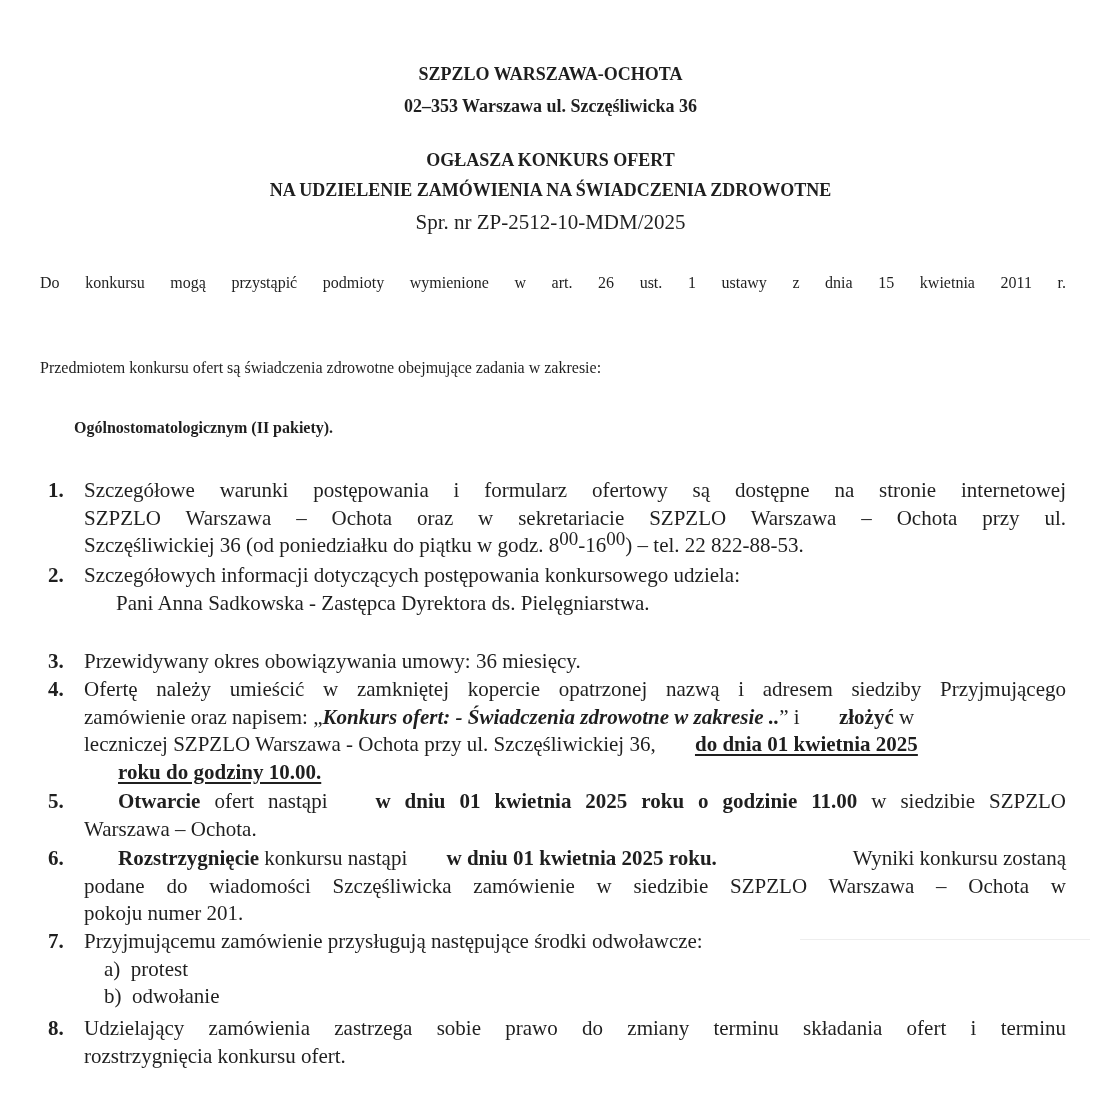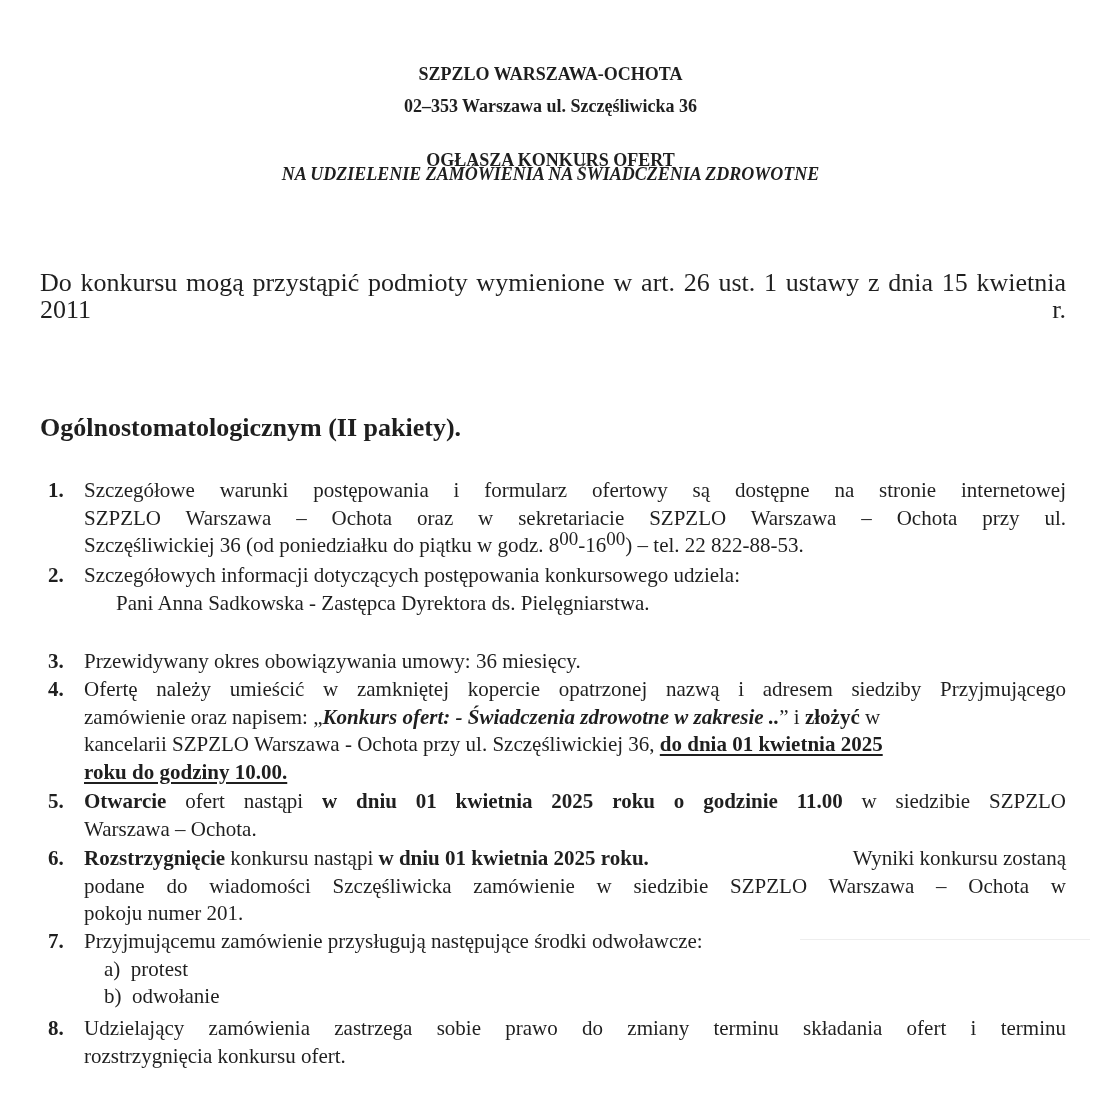--- a/index.html
+++ b/index.html
@@ -5,45 +5,47 @@
   html, body { margin: 0; padding: 0; background: #ffffff; }
   body {
     width: 1101px; height: 1117px; overflow: hidden; position: relative;
     font-family: "Liberation Serif", "DejaVu Serif", serif;
     color: #1f1f1f;
   }
   .page { position: absolute; left: 0; top: 0; width: 1101px; height: 1117px; }
   .center { position: absolute; left: 0; width: 1101px; text-align: center; }
   .hd { font-weight: bold; font-size: 18px; letter-spacing: 0; }
   .ref { font-size: 21px; }
-  .para { position: absolute; left: 40px; width: 1026px; font-size: 26px; line-height: 27px; }
-  .bold { font-weight: bold; }
+  .para { position: absolute; left: 40px; width: 1026px; font-size: 16px; line-height: 27px; }
+  .bold { font-weight: bold; margin-left: 34px; }
   .item { position: absolute; left: 40px; width: 1026px; font-size: 21px; line-height: 27.5px; }
   .num { position: absolute; left: 8px; top: 0; font-weight: bold; }
   .txt { position: absolute; left: 44px; width: 982px; }
   .line { display: block; white-space: nowrap; }
   .jline { display: block; text-align: justify; text-align-last: justify; }
   .bi { font-weight: bold; font-style: italic; }
   .u { text-decoration: underline; text-decoration-thickness: 2px; text-underline-offset: 3px; }
   sup { font-size: 19px; vertical-align: 7px; line-height: 0; }
   .hairline { position: absolute; left: 800px; top: 939px; width: 290px; height: 1px; background: #eeeeee; }
 </style>
 </head>
 <body>
 
 <div class="page">
 
   <div class="center hd" style="top:64px;">SZPZLO WARSZAWA-OCHOTA</div>
   <div class="center hd" style="top:96px;">02–353 Warszawa ul. Szczęśliwicka 36</div>
   <div class="center hd" style="top:150px;">OGŁASZA KONKURS OFERT</div>
-  <div class="center hd" style="top:164px;font-style:italic;">NA UDZIELENIE ZAMÓWIENIA NA ŚWIADCZENIA ZDROWOTNE</div>
+  <div class="center hd" style="top:180px;">NA UDZIELENIE ZAMÓWIENIA NA ŚWIADCZENIA ZDROWOTNE</div>
+  <div class="center ref" style="top:210px;">Spr. nr ZP-2512-10-MDM/2025</div>
 
   <div class="para" style="top:269px;">
     <span class="jline">Do konkursu mogą przystąpić podmioty wymienione w art. 26 ust. 1 ustawy z dnia 15 kwietnia 2011 r.</span>
   </div>
+  <div class="para" style="top:354px;">Przedmiotem konkursu ofert są świadczenia zdrowotne obejmujące zadania w zakresie:</div>
   <div class="para bold" style="top:414px;">Ogólnostomatologicznym (II pakiety).</div>
 
   <div class="item" style="top:477px;">
     <span class="num">1.</span>
     <div class="txt">
       <span class="jline">Szczegółowe warunki postępowania i formularz ofertowy są dostępne na stronie internetowej</span>
       <span class="jline">SZPZLO Warszawa – Ochota oraz w sekretariacie SZPZLO Warszawa – Ochota przy ul.</span>
       <span class="line"><span>Szczęśliwickiej 36 (od poniedziałku do piątku w godz. 8</span><sup>00</sup><span>-16</span><sup>00</sup><span>) – tel. 22 822-88-53.</span></span>
     </div>
   </div>
@@ -61,21 +63,21 @@
     <div class="txt">
       <span class="line">Przewidywany okres obowiązywania umowy: 36 miesięcy.</span>
     </div>
   </div>
 
   <div class="item" style="top:676px;">
     <span class="num">4.</span>
     <div class="txt">
       <span class="jline">Ofertę należy umieścić w zamkniętej kopercie opatrzonej nazwą i adresem siedziby Przyjmującego</span>
       <span class="line"><span>zamówienie oraz napisem: „</span><span class="bi">Konkurs ofert: - Świadczenia zdrowotne w zakresie ..</span><span>”  i </span><span class="bold">złożyć</span><span> w</span></span>
-      <span class="line"><span>kancelarii SZPZLO Warszawa - Ochota przy ul. Szczęśliwickiej 36,  </span><span class="bold u">do dnia 01 kwietnia 2025</span></span>
+      <span class="line"><span>leczniczej SZPZLO Warszawa - Ochota przy ul. Szczęśliwickiej 36,  </span><span class="bold u">do dnia 01 kwietnia 2025</span></span>
       <span class="line"><span class="bold u">roku do godziny 10.00.</span></span>
     </div>
   </div>
 
   <div class="item" style="top:788px;">
     <span class="num">5.</span>
     <div class="txt">
       <span class="jline"><span class="bold">Otwarcie</span><span> ofert nastąpi </span><span class="bold">w dniu 01 kwietnia 2025 roku o godzinie 11.00</span><span> w siedzibie SZPZLO</span></span>
       <span class="line">Warszawa – Ochota.</span>
     </div>

